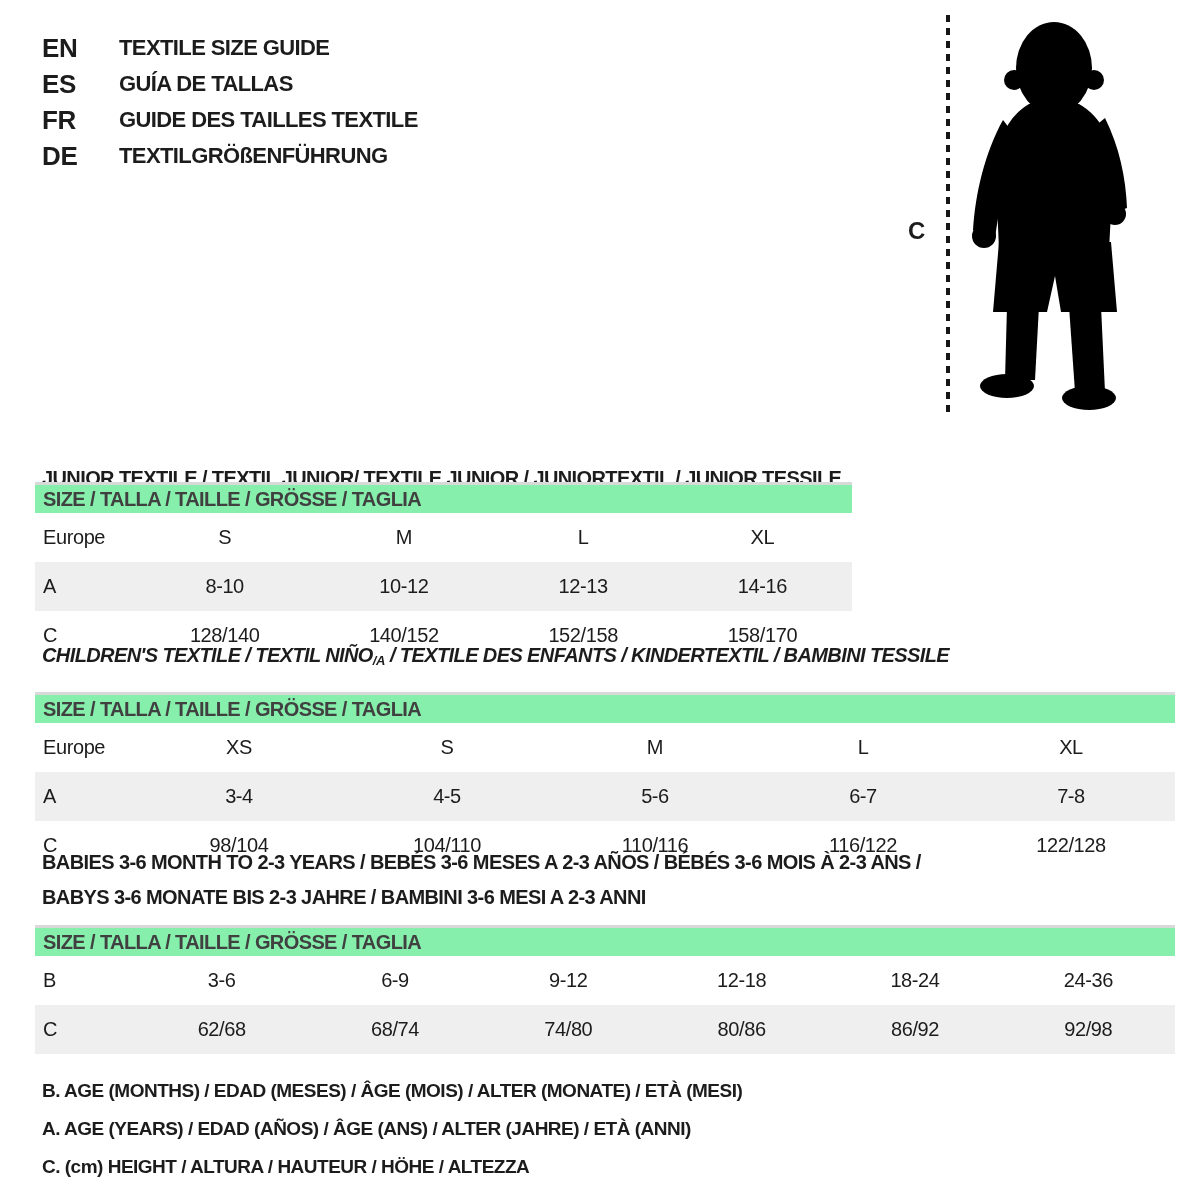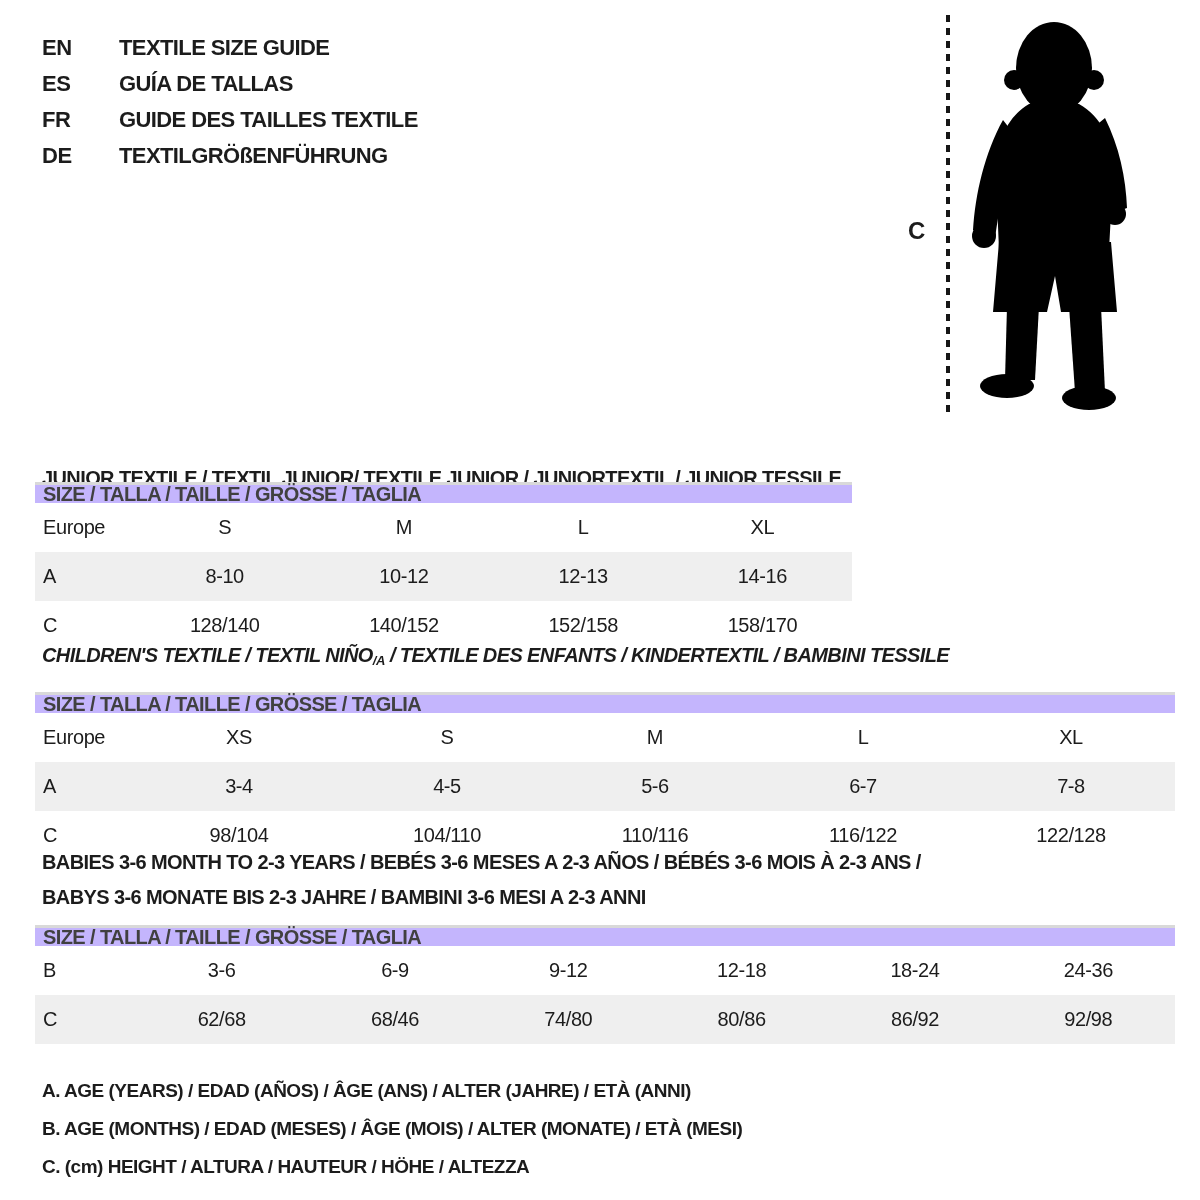--- a/index.html
+++ b/index.html
@@ -4,40 +4,40 @@
 <style>
   * { margin:0; padding:0; box-sizing:border-box; }
   html,body { width:1200px; height:1200px; background:#ffffff; }
   body { font-family:"Liberation Sans", sans-serif; color:#1c1c1c; position:relative; overflow:hidden; }
 
   .abs { position:absolute; }
 
   
   .lang-block { left:42px; top:30px; }
   .lang-row { display:flex; height:36px; align-items:center; }
-  .lang-code { width:77px; font-weight:700; font-size:22px; letter-spacing:-0.4px; }
+  .lang-code { width:77px; font-weight:700; font-size:26px; letter-spacing:-0.4px; }
   .lang-title { font-weight:700; font-size:22px; letter-spacing:-0.6px; }
 
   
   .measure-line {
     left:946px; top:15px; width:4px; height:402px;
     background:repeating-linear-gradient(to bottom, #161616 0 7px, transparent 7px 13px);
   }
   .measure-label { left:908px; top:217px; font-weight:700; font-size:24px; }
   .baby-svg { left:963px; top:18px; }
 
   
   .section-title { left:42px; font-weight:700; font-size:20px; letter-spacing:-0.6px; white-space:nowrap; }
   .section-title .subscript { font-size:13px; vertical-align:-3px; letter-spacing:-0.4px; }
   .two-line div { line-height:35px; }
 
   
   .size-table { left:35px; }
   .size-bar {
-    height:21px; background:#c4b5fd; border-top:3px solid #d9d9d9;
+    height:31px; background:#86efac; border-top:3px solid #d9d9d9;
     display:flex; align-items:center; padding-left:8px;
     font-weight:700; font-size:20px; letter-spacing:-0.6px; color:#404040;
   }
   .trow { display:flex; height:49px; align-items:center; font-size:20px; letter-spacing:-0.4px; }
   .trow.alt { background:#efefef; }
   .trow .lbl { width:100px; padding-left:8px; }
   .trow .cell { flex:1; text-align:center; }
 
   .t-junior { top:482px; width:817px; }
   .t-children { top:692px; width:1140px; }
@@ -164,27 +164,27 @@
       <div class="cell">3-6</div>
       <div class="cell">6-9</div>
       <div class="cell">9-12</div>
       <div class="cell">12-18</div>
       <div class="cell">18-24</div>
       <div class="cell">24-36</div>
     </div>
     <div class="trow alt">
       <div class="lbl">C</div>
       <div class="cell">62/68</div>
-      <div class="cell">68/46</div>
+      <div class="cell">68/74</div>
       <div class="cell">74/80</div>
       <div class="cell">80/86</div>
       <div class="cell">86/92</div>
       <div class="cell">92/98</div>
     </div>
   </div>
 
   <section class="abs legend">
+    <div>B. AGE (MONTHS) / EDAD (MESES) / ÂGE (MOIS) / ALTER (MONATE) / ETÀ (MESI)</div>
     <div>A. AGE (YEARS) / EDAD (AÑOS) / ÂGE (ANS) / ALTER (JAHRE) / ETÀ (ANNI)</div>
-    <div>B. AGE (MONTHS) / EDAD (MESES) / ÂGE (MOIS) / ALTER (MONATE) / ETÀ (MESI)</div>
     <div>C. (cm) HEIGHT / ALTURA / HAUTEUR / HÖHE / ALTEZZA</div>
   </section>
 
 </div>
 
 </body></html>

